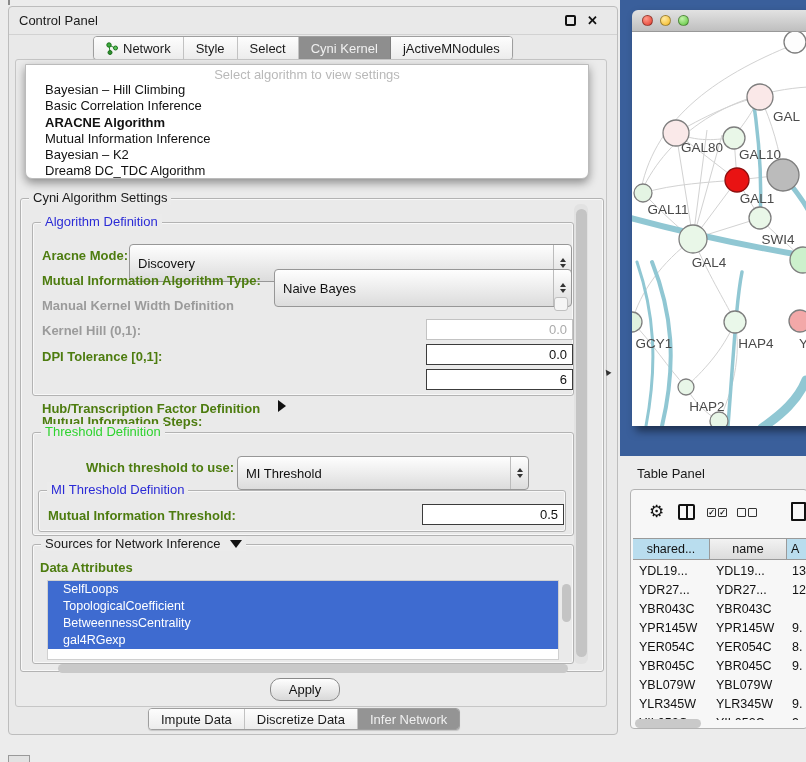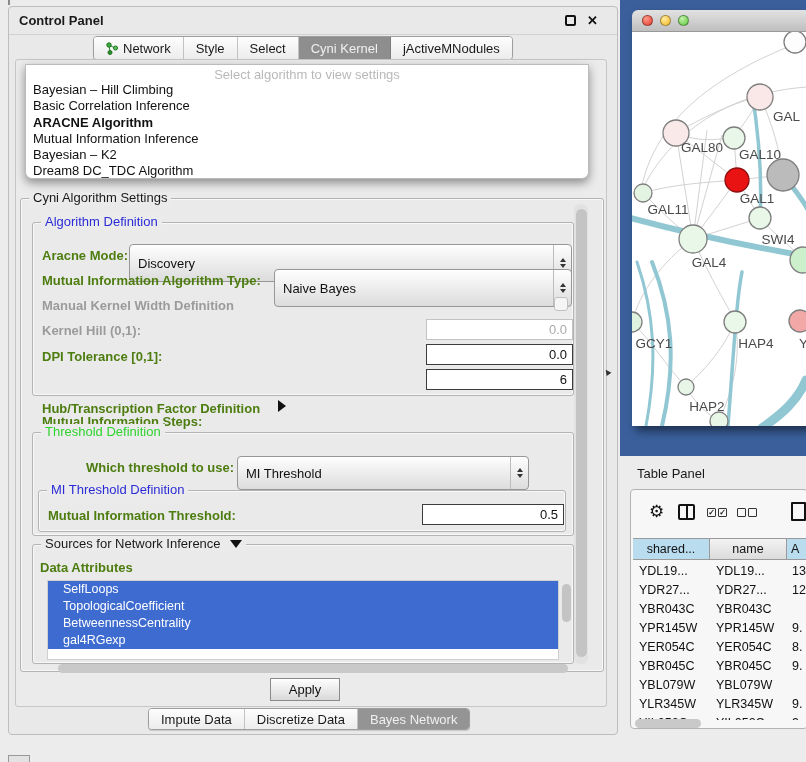--- a/index.html
+++ b/index.html
@@ -1,21 +1,21 @@
 <!DOCTYPE html>
 <html><head>
 <meta charset="utf-8">
 <style>
   * { margin:0; padding:0; box-sizing:border-box; }
   html,body { width:806px; height:762px; }
   body { font-family:"Liberation Sans", sans-serif; background:#ececec; position:relative; overflow:hidden; }
   .abs { position:absolute; }
   
   .cp { left:8px; top:6px; width:610px; height:729px; background:#e9e9e9; border:1px solid #bdbdbd; border-radius:4px; }
-  .cp-title { left:10px; top:6px; font-size:13px; color:#1a1a1a;font-weight:bold; }
+  .cp-title { left:10px; top:6px; font-size:13px; color:#1a1a1a; }
   .float-box { width:11px; height:11px; border:2px solid #111; border-radius:2px; }
   .close-x { font-size:13px; font-weight:bold; color:#111; }
   .cp-divider { left:0; top:27px; width:608px; height:1px; background:#d2d2d2; }
   
   .tabbar { display:flex; height:24px; border:1px solid #9e9e9e; border-radius:4px; overflow:hidden; background:#f7f7f7; box-shadow:0 1px 1px rgba(0,0,0,.15); }
   .tab { display:flex; align-items:center; gap:4px; padding:0 12px; font-size:13px; color:#1a1a1a; border-right:1px solid #c2c2c2; background:linear-gradient(#fdfdfd,#ececec); white-space:nowrap; }
   .tab:last-child { border-right:none; }
   .tab.sel { background:#8e8e8e; color:#f0f0f0; border-right-color:#7d7d7d; }
   
   .content { left:6px; top:52px; width:592px; height:648px; background:#ebebeb; border:1px solid #c6c6c6; border-radius:3px; }
@@ -37,25 +37,25 @@
   .chk { width:14px; height:14px; border:1px solid #c0c0c0; border-radius:3px; background:#f5f5f5; }
   .arrow-right { width:0; height:0; border-top:6px solid transparent; border-bottom:6px solid transparent; border-left:8px solid #111; }
   .arrow-down { width:0; height:0; border-left:6px solid transparent; border-right:6px solid transparent; border-top:8px solid #111; display:inline-block; }
   
   .attr-list { background:#fff; border:1px solid #d0d0d0; }
   .attr-item { height:17px; line-height:17px; background:#3e6bd0; color:#fff; font-size:12.5px; padding-left:15px; }
   .vthumb { background:#c4c4c4; border-radius:6px; }
   .vtrack { background:#e2e2e2; border-radius:6px; }
   .hthumb { background:#c9c9c9; border-radius:5px; }
   
-  .btn { display:flex; align-items:center; justify-content:center; background:linear-gradient(#fefefe,#d9d9d9); border:1px solid #8a8a8a; border-radius:0; font-size:13px; color:#111; }
+  .btn { display:flex; align-items:center; justify-content:center; background:linear-gradient(#fefefe,#d9d9d9); border:1px solid #8a8a8a; border-radius:10px; font-size:13px; color:#111; }
   
   .popup { left:16px; top:57px; width:564px; height:115px; background:#fff; border:1px solid #bbb; border-radius:0 0 7px 7px; box-shadow:0 4px 10px rgba(0,0,0,.4); z-index:50; padding-top:2px; }
   .popup-ph { text-align:center; color:#b9b9b9; font-size:13px; height:15px; }
-  .popup-item { font-size:13px; color:#111; height:16.3px; line-height:16.3px; padding-left:7px; white-space:nowrap; }
+  .popup-item { font-size:13px; color:#111; height:16.3px; line-height:16.3px; padding-left:19px; white-space:nowrap; }
   .popup-item.bold { font-weight:bold; }
   
   .netbg { left:620px; top:0; width:186px; height:456px; background:#3a5f9b; }
   .netwin { left:632px; top:10px; width:176px; height:416px; border-radius:6px 6px 0 0; box-shadow:4px 5px 9px rgba(0,0,0,.5); }
   .net-titlebar { left:0; top:0; width:176px; height:22px; background:linear-gradient(#e2e2e2,#bfbfbf); border-radius:6px 0 0 0; border-bottom:1px solid #999; display:flex; align-items:center; padding-left:10px; gap:7px; }
   .light { width:11px; height:11px; border-radius:50%; border:1px solid rgba(0,0,0,.35); }
   .net-canvas { left:0; top:22px; width:176px; height:394px; background:#fff; }
   
   .tp-title { font-size:13px; color:#1a1a1a; }
   .tp { left:630px; top:489px; width:178px; height:240px; background:#f7f7f7; border:1px solid #b3b3b3; border-radius:4px; }
@@ -200,21 +200,21 @@
   </div>
 
   <div class="abs tabbar" style="left:139px; top:701px; height:22px;">
     <div class="tab">
         <span>Impute Data</span>
       </div>
     <div class="tab">
         <span>Discretize Data</span>
       </div>
     <div class="tab sel" style="background:#949494;">
-        <span>Bayes Network</span>
+        <span>Infer Network</span>
       </div>
   </div>
 </div>
 
 <div class="abs netbg"></div>
 <div class="abs netwin">
   <div class="abs net-titlebar">
     <span class="light" style="background:radial-gradient(circle at 35% 30%, #ff9a8a, #e3392b);"></span>
     <span class="light" style="background:radial-gradient(circle at 35% 30%, #ffe9a0, #f5b921);"></span>
     <span class="light" style="background:radial-gradient(circle at 35% 30%, #c2f3a9, #5bc43a);"></span>

